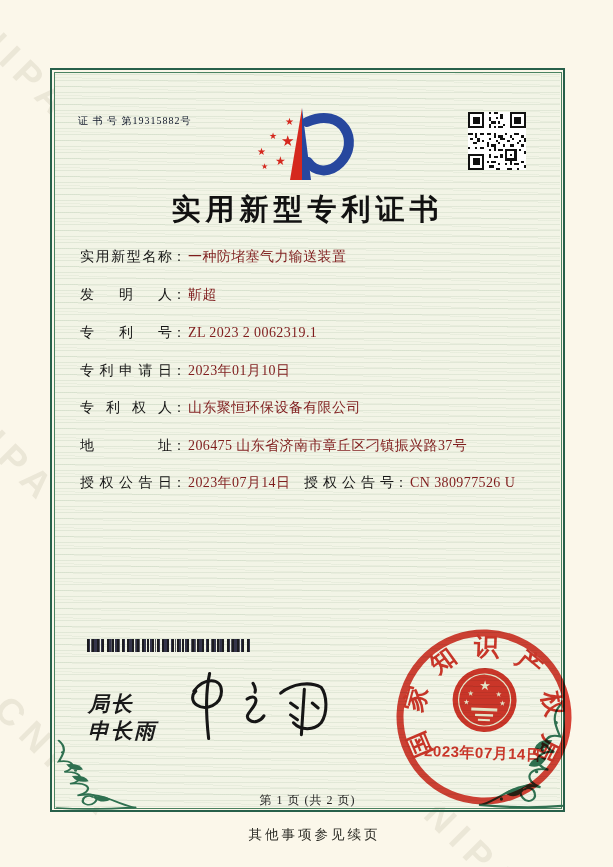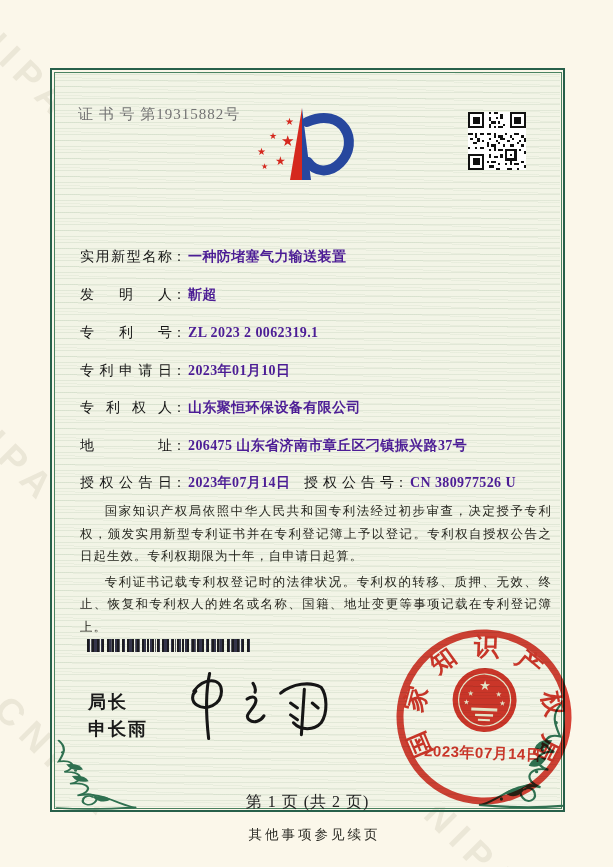--- a/index.html
+++ b/index.html
@@ -31,77 +31,77 @@
   }
   .frame-bg {
     position:absolute; inset:3px;
     background-color:#f2f4e6;
     background-image:
       repeating-linear-gradient(0deg, rgba(110,148,108,0.13) 0 1px, transparent 1px 6px),
       repeating-linear-gradient(2deg, rgba(110,148,108,0.07) 0 1px, transparent 1px 9px);
   }
 
   .certno {
-    position:absolute; left:26px; top:35px;
-    font-size:15px; letter-spacing:1px; color:#737373; z-index:3;
+    position:absolute; left:26px; top:44px;
+    font-size:10px; letter-spacing:1px; color:#0f172a; z-index:3;
   }
 
   .logo { position:absolute; left:193px; top:32px; width:115px; height:80px; z-index:3; }
 
   .qr { position:absolute; left:414px; top:42px; width:62px; height:58px; z-index:3; }
 
   .title {
     position:absolute; left:0; top:120px; width:100%;
     text-align:center; font-family:"Liberation Sans", sans-serif;
     font-weight:700; font-size:29px; letter-spacing:5px; color:#111; z-index:3;
   }
 
   .row { position:absolute; left:28px; white-space:nowrap; font-size:14px; z-index:3; }
   .flabel {
     display:inline-flex; justify-content:space-between; width:92px;
     vertical-align:bottom; color:#161616;
   }
   .flabel2 { width:90px; }
   .colon { margin:0 2px 0 0; }
-  .fvalue { letter-spacing:0.4px; color:#4c1d95;font-weight:bold; }
+  .fvalue { letter-spacing:0.4px; color:#7f1d1d; }
   .pair2 { position:absolute; left:224px; top:0; white-space:nowrap; }
 
   .bodytext {
     position:absolute; left:28px; top:430px; width:472px;
     font-size:12.4px; line-height:1.82; letter-spacing:1.1px;
     text-align:justify; color:#26261f; z-index:3;
   }
   .bodytext p { margin:0 0 3px 0; text-indent:2em; }
 
   .barcode {
     position:absolute; left:35px; top:569px; width:163px; height:13px; z-index:3;
     background-image:
       repeating-linear-gradient(90deg,#1b1b1f 0 2px,transparent 2px 5px),
       repeating-linear-gradient(90deg,#34344a 0 3px,transparent 3px 7px),
       repeating-linear-gradient(90deg,#55555f 0 1px,transparent 1px 4px);
   }
 
   .sig-title, .sig-name {
     position:absolute; left:36px; z-index:3;
     font-family:"Liberation Sans", sans-serif; font-weight:600;
-    font-size:18px; color:#1a1a1a; letter-spacing:2px;
+    font-size:21px; color:#1a1a1a; letter-spacing:2px;font-style:italic;
   }
   .sig-title { top:620px; }
   .sig-name  { top:647px;text-align:right; }
 
   .sig-hand { position:absolute; left:130px; top:595px; width:148px; height:82px; z-index:3; }
 
   .seal {
     position:absolute; left:341px; top:556px; width:182px; height:182px;
     z-index:6; opacity:0.93; transform:rotate(2deg); mix-blend-mode:multiply;
   }
 
   .page-ind {
     position:absolute; left:0; top:722px; width:100%; text-align:center;
-    font-size:16px; letter-spacing:1px; color:#222; z-index:3;
+    font-size:12px; letter-spacing:1px; color:#222; z-index:3;
   }
 
   .orn { position:absolute; z-index:2; }
   .orn-right { left:422px; top:630px; width:90px; height:110px; }
   .orn-left  { left:3px;  top:668px; width:86px; height:72px; transform:scaleX(-1); }
 
   .continuation {
     position:absolute; left:8px; top:826px; width:613px; text-align:center;
     font-size:13.5px; letter-spacing:3px; color:#2c2c26; z-index:3;
   }
@@ -158,20 +158,21 @@
                M0,9h2v1h-2z M3,9h1v2h-1z M5,9h2v1h-2z M1,11h1v1h-1z M4,11h1v2h-1z M6,12h1v1h-1z M2,13h2v1h-2z M0,15h1v1h-1z M3,15h1v1h-1z M5,15h2v1h-2z
                M8,9h2v1h-2z M11,9h1v2h-1z M13,10h2v1h-2z M16,9h1v1h-1z M18,10h1v1h-1z M20,9h2v1h-2z M23,10h1v1h-1z
                M9,11h1v1h-1z M12,12h1v1h-1z M14,11h2v1h-2z M17,12h1v1h-1z M19,11h1v1h-1z M22,12h1v1h-1z M24,11h1v2h-1z
                M8,13h1v2h-1z M10,14h2v1h-2z M13,13h1v1h-1z M15,14h1v1h-1z M18,14h2v1h-2z M21,13h1v1h-1z M23,14h1v1h-1z
                M9,16h1v1h-1z M11,15h1v2h-1z M13,16h2v1h-2z M9,18h1v2h-1z M11,19h2v1h-2z M14,18h1v2h-1z
                M8,21h1v1h-1z M10,21h2v1h-2z M13,22h1v1h-1z M9,23h2v1h-2z M12,24h2v1h-2z
                M22,16h1v1h-1z M24,17h1v1h-1z M16,22h1v1h-1z M18,21h1v2h-1z M20,22h2v1h-2z M23,21h1v1h-1z M17,24h2v1h-2z M21,24h1v1h-1z M24,23h1v1h-1z"></path>
     </g>
   </svg>
 
+  <div class="title">实用新型专利证书</div>
 
   <div class="row" style="top:178px;">
     <span class="flabel justify-chars">
         <span>实</span>
         <span>用</span>
         <span>新</span>
         <span>型</span>
         <span>名</span>
         <span>称</span>
       </span><span class="colon">：</span><span class="fvalue">一种防堵塞气力输送装置</span>
@@ -225,24 +226,20 @@
       <span class="flabel flabel2 justify-chars">
           <span>授</span>
           <span>权</span>
           <span>公</span>
           <span>告</span>
           <span>号</span>
         </span><span class="colon">：</span><span class="fvalue">CN 380977526 U</span>
     </span>
   </div>
 
-  <div class="bodytext">
-    <p>国家知识产权局依照中华人民共和国专利法经过初步审查，决定授予专利权，颁发实用新型专利证书并在专利登记簿上予以登记。专利权自授权公告之日起生效。专利权期限为十年，自申请日起算。</p>
-    <p>专利证书记载专利权登记时的法律状况。专利权的转移、质押、无效、终止、恢复和专利权人的姓名或名称、国籍、地址变更等事项记载在专利登记簿上。</p>
-  </div>
 
   <div class="barcode"></div>
 
   <div class="sig-title">局长</div>
   <div class="sig-name">申长雨</div>
 
   <svg class="sig-hand" viewBox="0 0 150 82">
     <g fill="none" stroke="#161616" stroke-width="3.1" stroke-linecap="round" stroke-linejoin="round">
       <path d="M28,8 C24,26 24,48 27,74"></path>
       <path d="M12,26 C22,12 40,12 40,26 C40,40 24,46 15,40 C9,36 10,29 14,26"></path>

